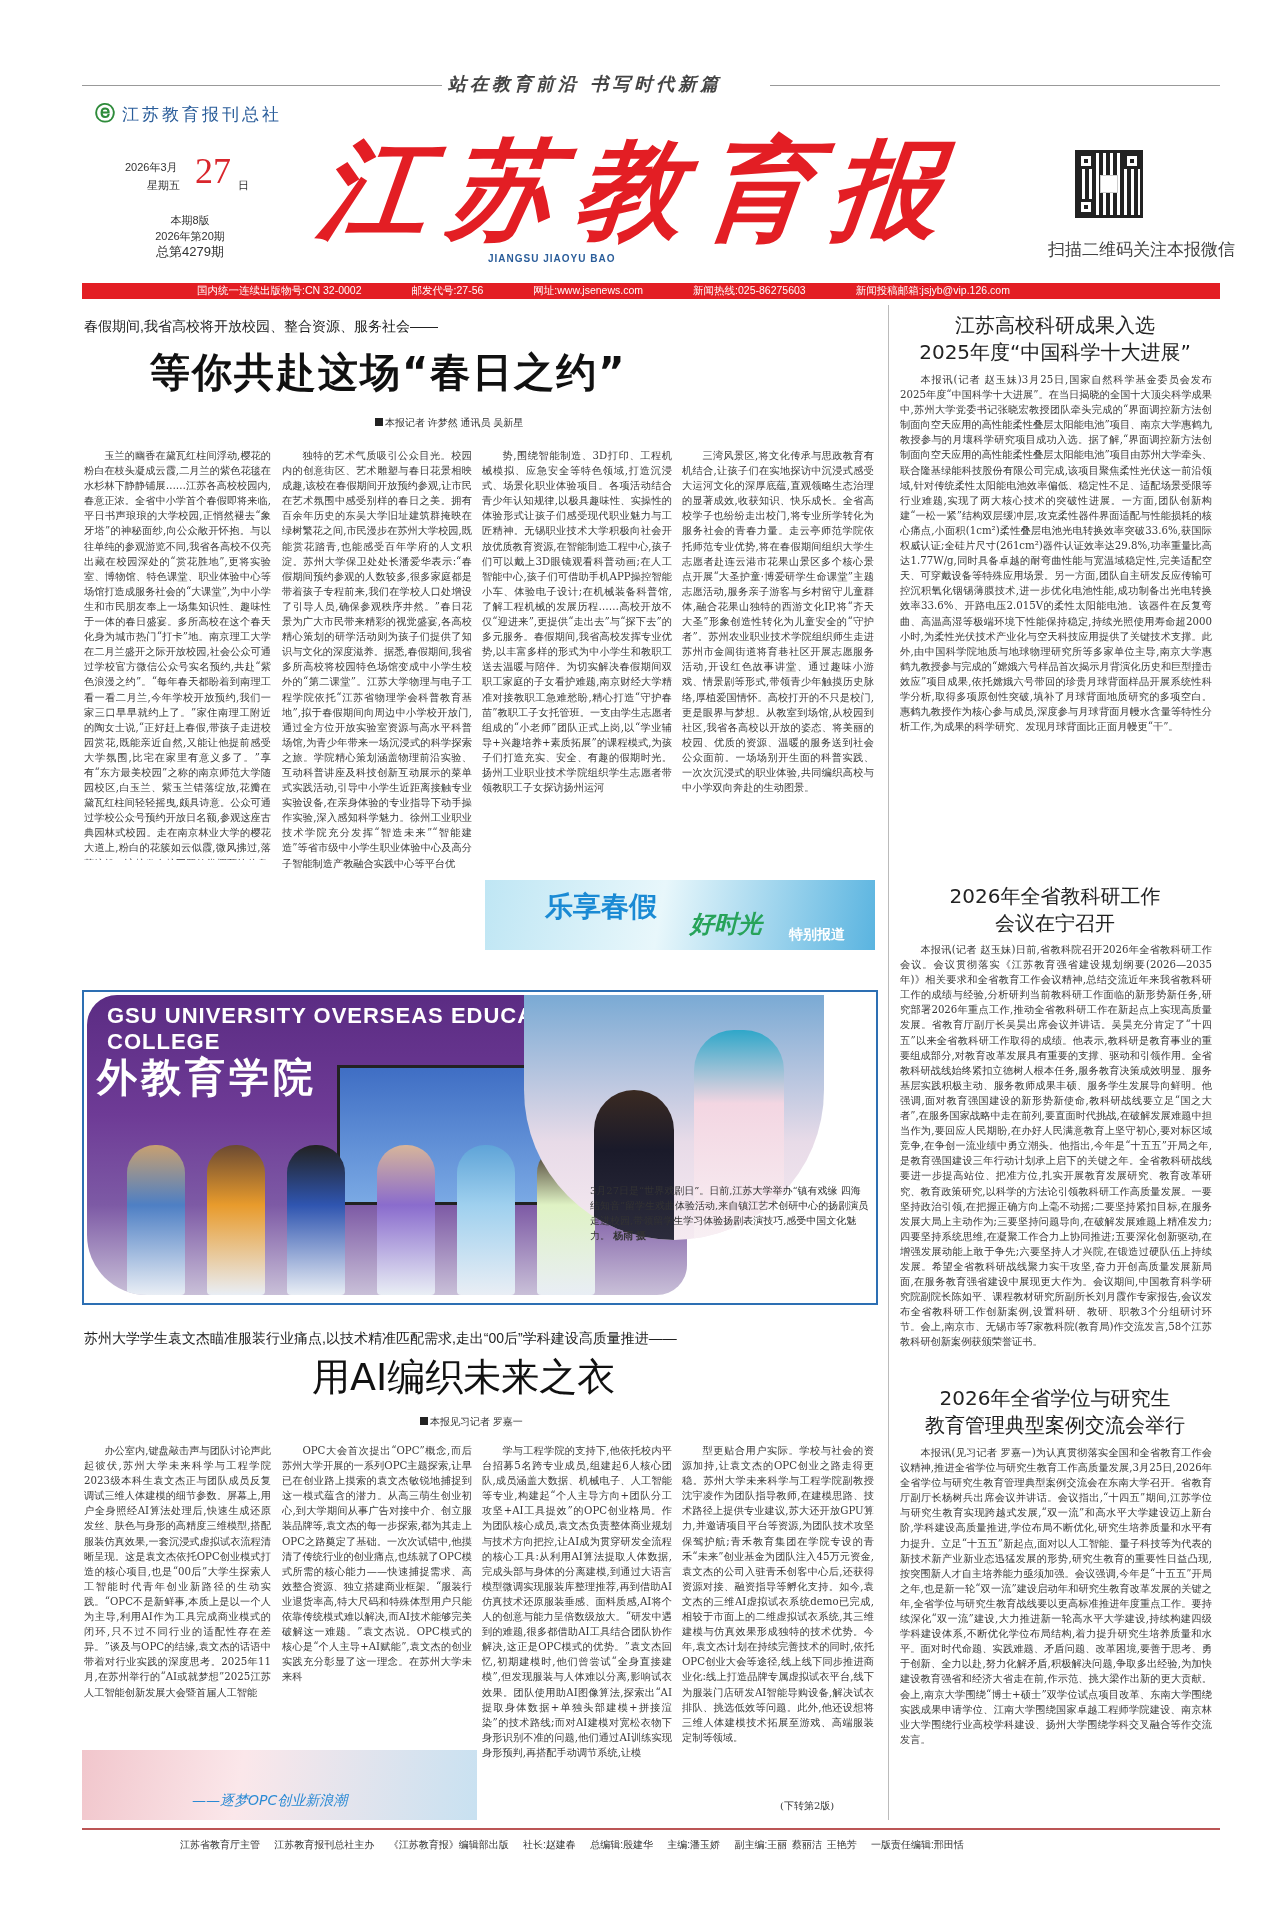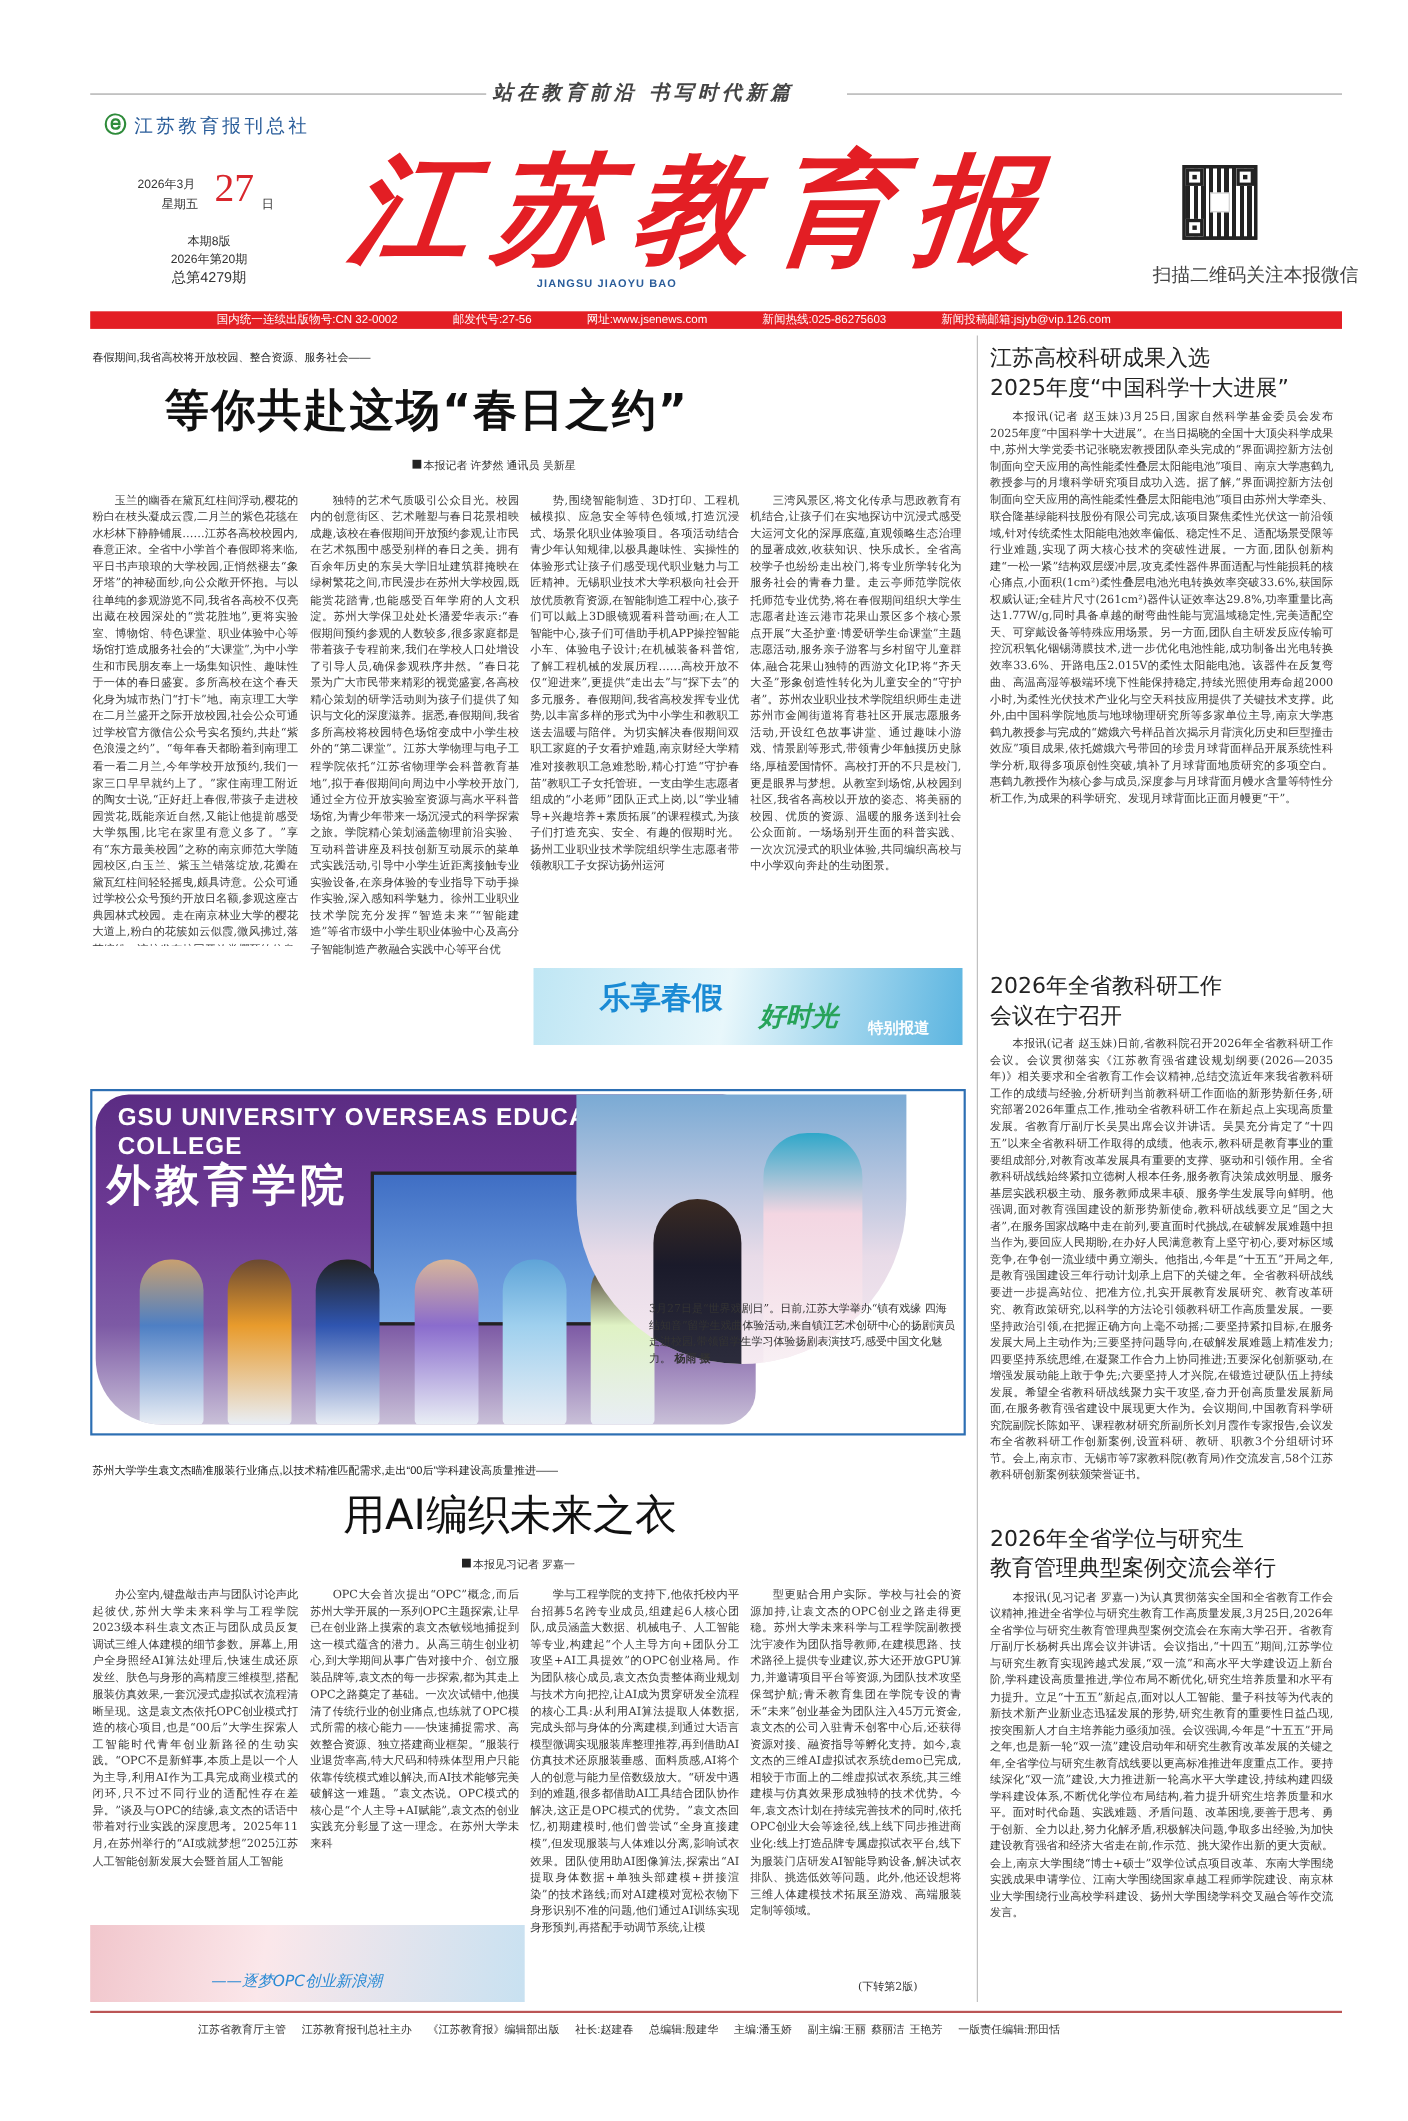--- a/index.html
+++ b/index.html
@@ -17,27 +17,27 @@
 .meta .total{font-size:13px}
 .masthead{position:absolute;top:118px;left:320px;font-size:108px;color:#e31e24;font-family:"DejaVu Serif",serif;font-weight:bold;letter-spacing:20px;font-style:italic;transform:skewX(-6deg)}
 .pinyin{position:absolute;top:253px;left:488px;font-size:10px;color:#2a5d9a;font-family:"Liberation Sans",sans-serif;font-weight:bold;letter-spacing:1px}
 .qr{position:absolute;top:150px;left:1075px;width:68px;height:68px;background:
  repeating-linear-gradient(90deg,#222 0 4px,#fff 4px 7px),#222;border:3px solid #222}
 .qr .c{position:absolute;width:16px;height:16px;border:3px solid #222;background:#fff}
 .qr .c::after{content:"";position:absolute;left:3px;top:3px;width:4px;height:4px;background:#222}
 .qr .mid{position:absolute;left:22px;top:22px;width:18px;height:18px;background:#fff;border:1px solid #ccc}
 .qr-cap{position:absolute;top:238px;left:1048px;font-size:17px;color:#444;font-family:"Liberation Sans",sans-serif}
 .redbar{position:absolute;top:283px;left:82px;width:1138px;height:16px;background:#e31e24;color:#fff;font-family:"Liberation Sans",sans-serif;font-size:10.5px;display:flex;gap:50px;padding-left:115px;align-items:center}
-.kicker{position:absolute;font-family:"Liberation Sans",sans-serif;font-size:10px;color:#222}
+.kicker{position:absolute;font-family:"Liberation Sans",sans-serif;font-size:14px;color:#222}
 .headline{position:absolute;font-family:"DejaVu Sans",sans-serif;font-weight:bold;color:#111}
 .byline{position:absolute;font-family:"Liberation Sans",sans-serif;font-size:10px;color:#333}
 .byline .sq{display:inline-block;width:8px;height:8px;background:#222;margin-right:2px}
 .col{position:absolute;font-size:10.2px;line-height:15.1px;color:#3a3a3a;text-align:justify;overflow:hidden;font-family:"DejaVu Serif",serif}
 .col p{text-indent:2em}
-.sidehead{position:absolute;left:900px;width:310px;text-align:left;font-family:"DejaVu Sans",sans-serif;font-size:20px;color:#222;line-height:27px}
+.sidehead{position:absolute;left:900px;width:310px;text-align:center;font-family:"DejaVu Sans",sans-serif;font-size:20px;color:#222;line-height:27px}
 .vrule{position:absolute;width:1px;background:#bbb}
 .banner1{position:absolute;top:880px;left:485px;width:390px;height:70px;background:linear-gradient(100deg,#bfe6f4 0%,#e8f7fb 45%,#5ab4e0 100%);overflow:hidden}
 .banner1 .t1{position:absolute;left:60px;top:8px;font-size:28px;font-weight:bold;color:#1a8ad4;font-family:"DejaVu Sans",sans-serif}
 .banner1 .t2{position:absolute;left:205px;top:28px;font-size:24px;font-weight:bold;font-style:italic;color:#27a35a;font-family:"DejaVu Sans",sans-serif}
 .banner1 .t3{position:absolute;right:30px;bottom:6px;font-size:14px;color:#fff;font-family:"Liberation Sans",sans-serif;font-weight:bold}
 .photo-frame{position:absolute;top:990px;left:82px;width:796px;height:315px;border:2px solid #2d6fb3}
 .photo{position:absolute;top:3px;left:3px;width:600px;height:300px;border-radius:30px 30px 30px 60px;background:linear-gradient(180deg,#5b2c83 0%,#6e3b96 40%,#7d5aa5 70%,#c9c0d8 100%);overflow:hidden}
 .photo .sign{position:absolute;top:8px;left:20px;color:#fff;font-family:"Liberation Sans",sans-serif;font-weight:bold;font-size:22px;letter-spacing:1px}
 .photo .sign2{position:absolute;top:55px;left:10px;color:#fff;font-family:"DejaVu Sans",sans-serif;font-weight:bold;font-size:40px;letter-spacing:4px}
 .photo .screen{position:absolute;top:70px;left:250px;width:230px;height:140px;background:linear-gradient(#3f6ec4,#7aa9e4);border:3px solid #222}

